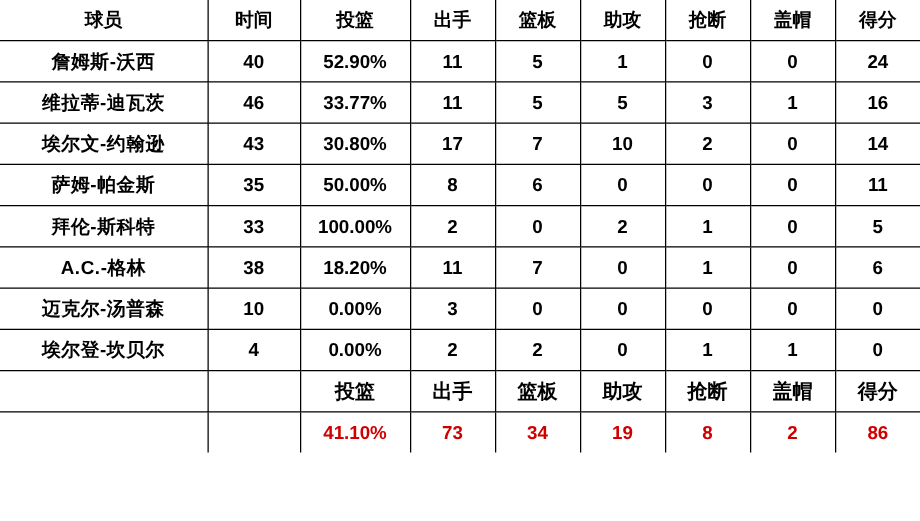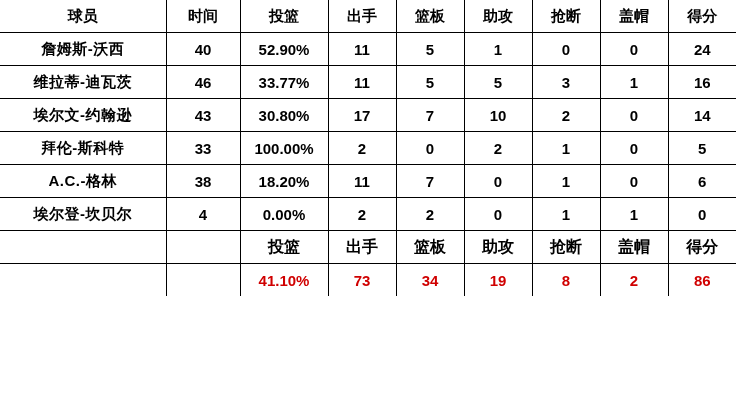--- a/index.html
+++ b/index.html
@@ -143,20 +143,31 @@
         <td>43</td>
         <td>30.80%</td>
         <td>17</td>
         <td>7</td>
         <td>10</td>
         <td>2</td>
         <td>0</td>
         <td>14</td>
       </tr>
 
+      <tr>
+        <td class="player">萨姆-帕金斯</td>
+        <td>35</td>
+        <td>50.00%</td>
+        <td>8</td>
+        <td>6</td>
+        <td>0</td>
+        <td>0</td>
+        <td>0</td>
+        <td>11</td>
+      </tr>
 
       <tr>
         <td class="player">拜伦-斯科特</td>
         <td>33</td>
         <td>100.00%</td>
         <td>2</td>
         <td>0</td>
         <td>2</td>
         <td>1</td>
         <td>0</td>
@@ -170,20 +181,31 @@
         <td>11</td>
         <td>7</td>
         <td>0</td>
         <td>1</td>
         <td>0</td>
         <td>6</td>
       </tr>
 
 
 
+      <tr>
+        <td class="player">迈克尔-汤普森</td>
+        <td>10</td>
+        <td>0.00%</td>
+        <td>3</td>
+        <td>0</td>
+        <td>0</td>
+        <td>0</td>
+        <td>0</td>
+        <td>0</td>
+      </tr>
 
       <tr>
         <td class="player">埃尔登-坎贝尔</td>
         <td>4</td>
         <td>0.00%</td>
         <td>2</td>
         <td>2</td>
         <td>0</td>
         <td>1</td>
         <td>1</td>

